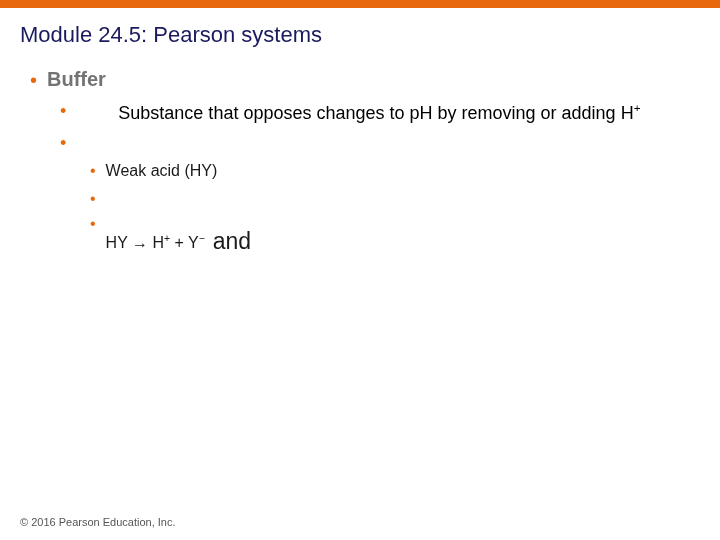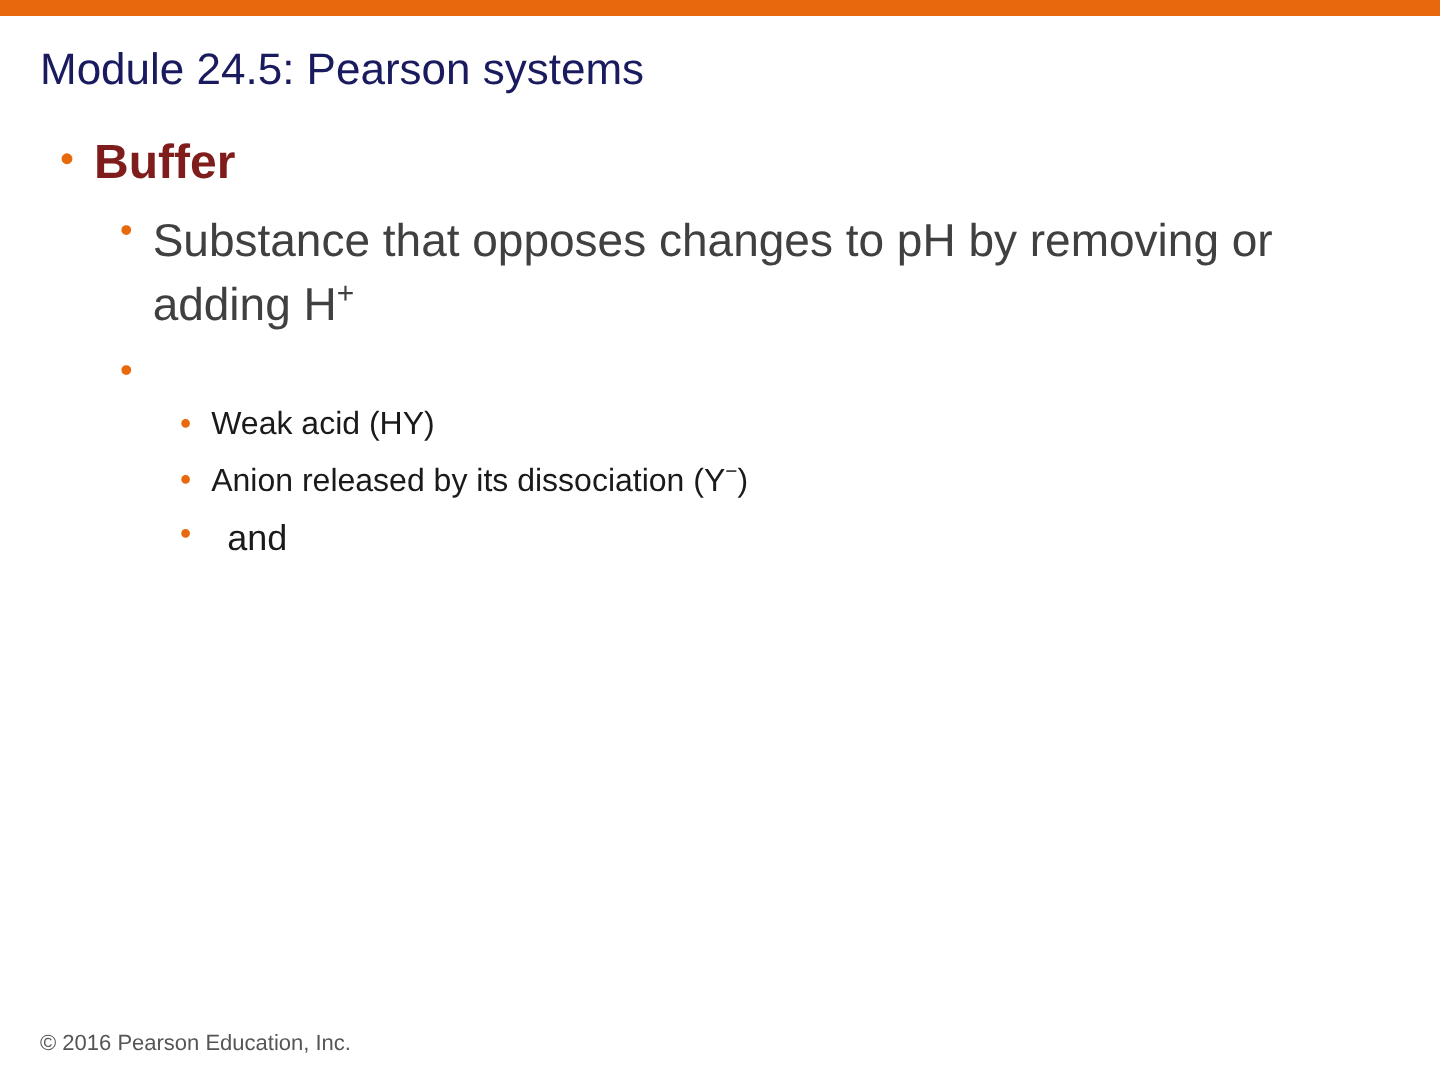--- a/index.html
+++ b/index.html
@@ -45,44 +45,45 @@
 
     .bullet-dot-l1 {
       color: #e8690b;
       font-size: 20px;
       margin-right: 10px;
       margin-top: 1px;
       flex-shrink: 0;
     }
 
     .bullet-label-l1 {
-      font-size: 24px;
-      color: #7f1d1d;
+      font-size: 20px;
+      color: #737373;
       font-weight: bold;
     }
 
     .bullet-l2 {
       display: flex;
       align-items: flex-start;
       margin-bottom: 6px;
       margin-left: 30px;
     }
 
     .bullet-dot-l2 {
       color: #e8690b;
       font-size: 18px;
       margin-right: 10px;
       margin-top: 1px;
       flex-shrink: 0;
     }
 
     .bullet-label-l2 {
-      font-size: 23px;
-      color: #404040;
+      font-size: 18px;
+      color: #000000;
       line-height: 1.4;
+      margin-left: 42px;
     }
 
     .bullet-l3 {
       display: flex;
       align-items: flex-start;
       margin-bottom: 5px;
       margin-left: 60px;
     }
 
     .bullet-dot-l3 {
@@ -118,22 +119,22 @@
       flex-wrap: nowrap;
       font-size: 16px;
       color: #1a1a1a;
     }
 
     .reaction-part {
       white-space: nowrap;
     }
 
     .and-word {
-      font-size: 18px;
-      margin: 0 8px;
+      font-size: 23px;
+      margin: 12px 8px;
     }
   </style>
 </head>
 <body>
 
 <div class="header-bar"></div>
 
 <div class="title-area">
   <div class="title-text">Module 24.5: Pearson systems</div>
 </div>
@@ -158,29 +159,27 @@
 
   <div class="bullet-l3">
     <span class="bullet-dot-l3">•</span>
     <span class="bullet-label-l3">
       Weak acid (HY)
     </span>
   </div>
 
   <div class="bullet-l3">
     <span class="bullet-dot-l3">•</span>
-    <span class="bullet-label-l3">
-      Anion released by its dissociation (Y<sup>−</sup>)
-    </span>
   </div>
 
   <div class="bullet-l3">
     <span class="bullet-dot-l3">•</span>
     <span class="bullet-label-l3">
       <span class="reaction-line">
+        <span class="reaction-part">HY → H<sup>+</sup> + Y<sup>−</sup></span>
         <span class="and-word">and</span>
       </span>
     </span>
   </div>
 
 </div>
 
 <div class="footer">
   <span>© 2016 Pearson Education, Inc.</span>
 </div>

